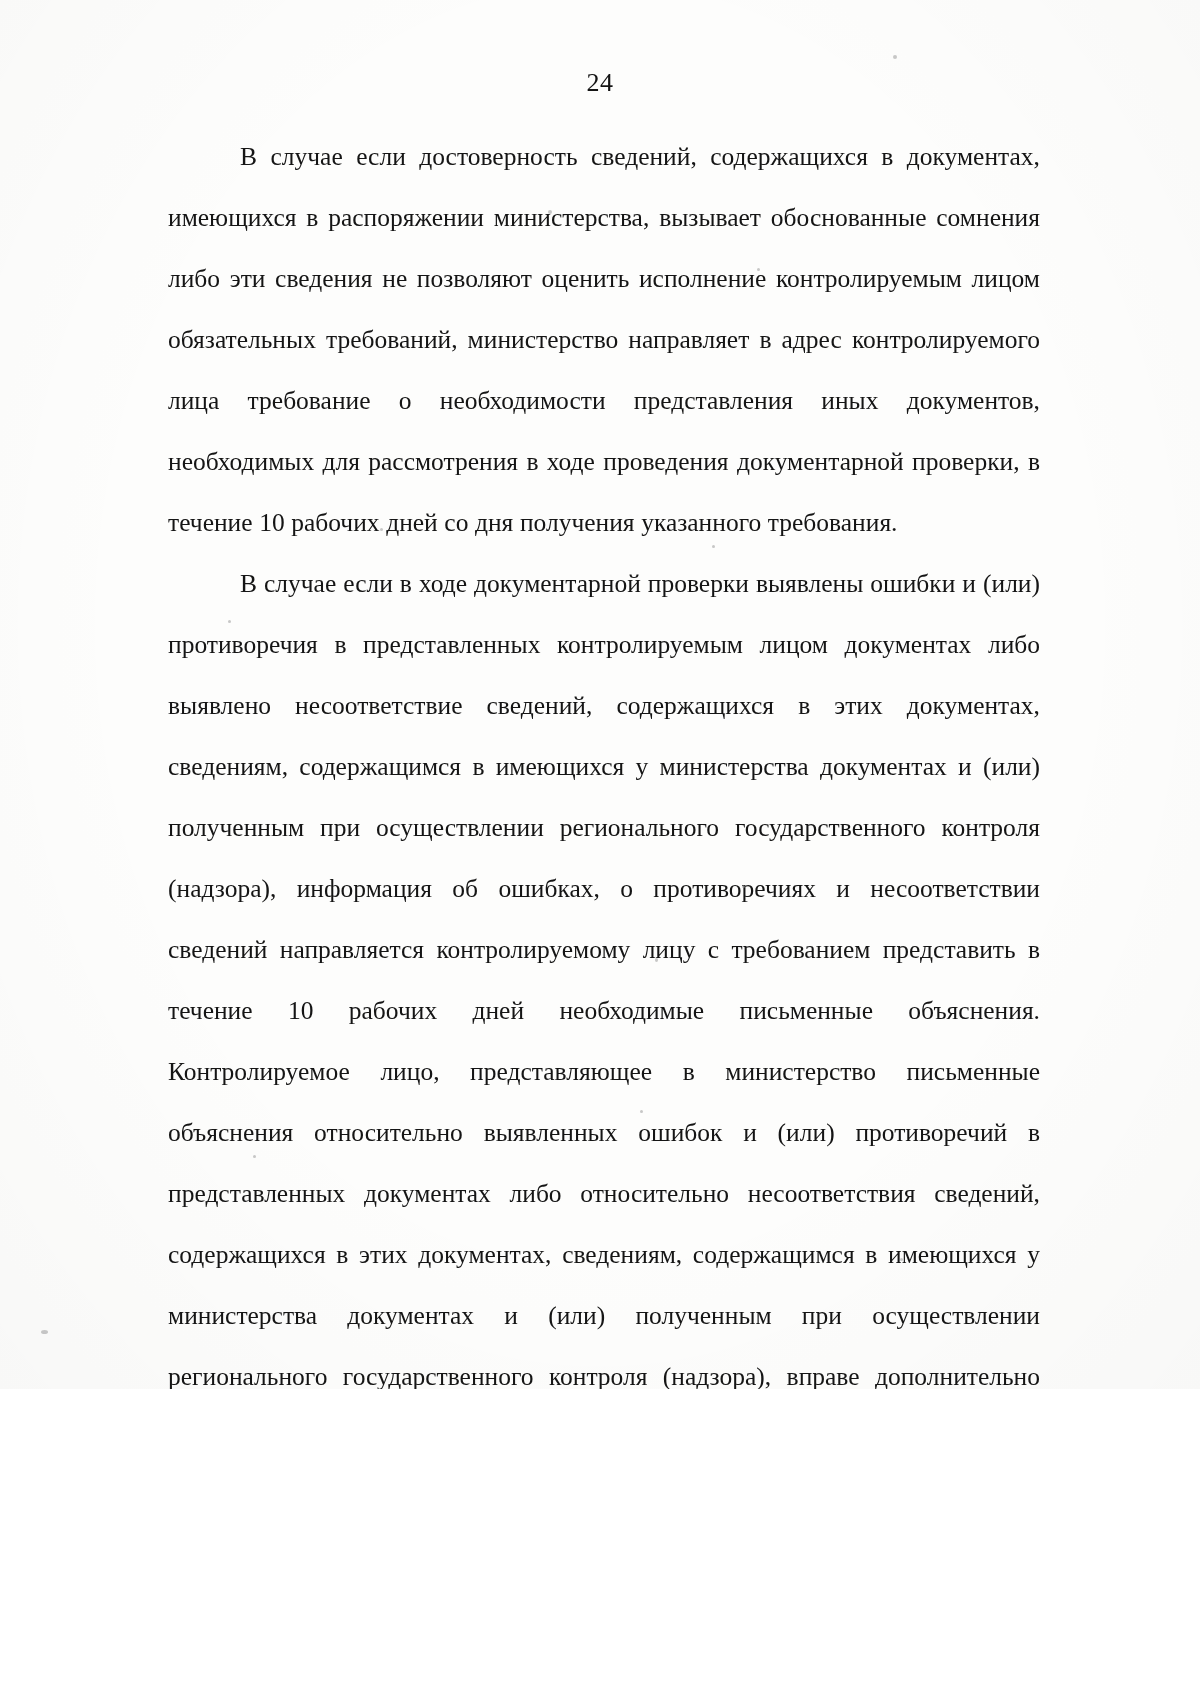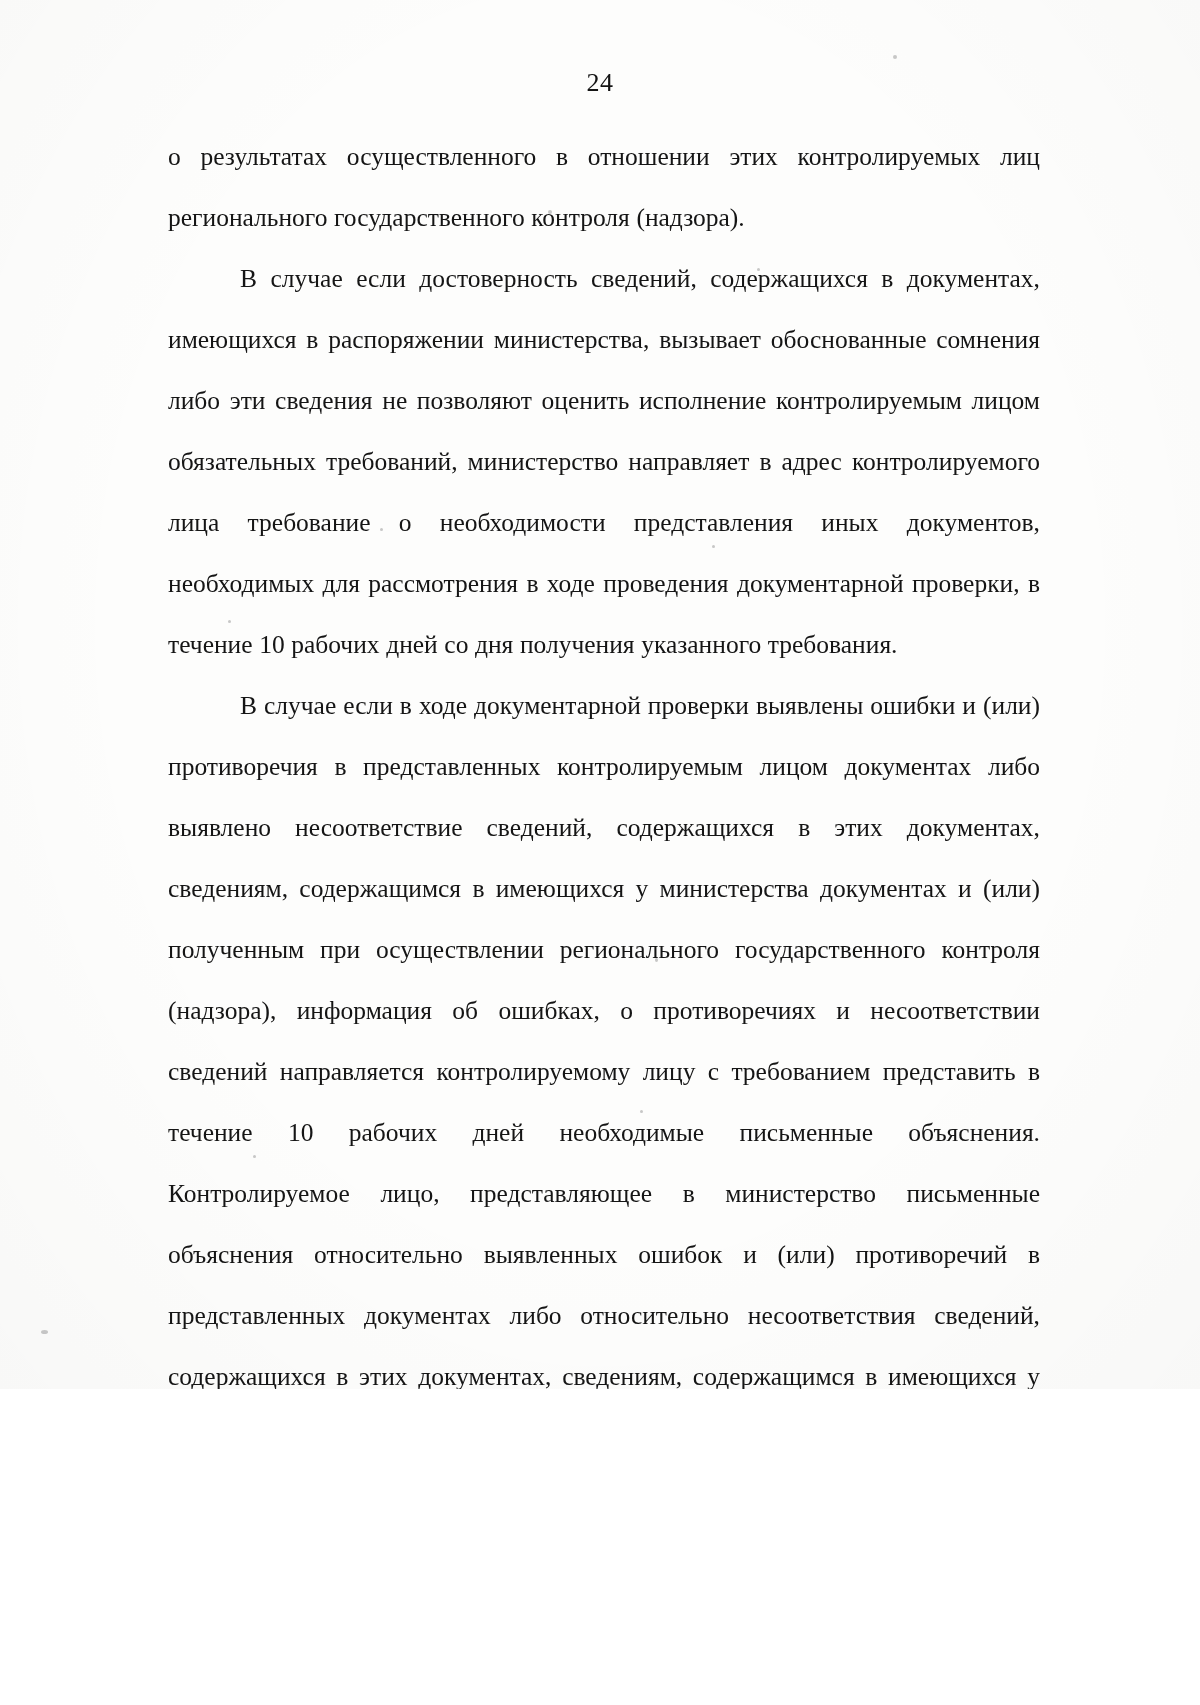--- a/index.html
+++ b/index.html
@@ -71,21 +71,20 @@
 </head>
 <body>
 
 <div class="page">
 
   <div class="scan-tint"></div>
 
   <div class="page-number">24</div>
 
   <div class="body-text">
-    <p class="para no-indent">о результатах осуществленного в отношении этих контролируемых лиц регионального государственного контроля (надзора).</p>
     <p class="para">В случае если достоверность сведений, содержащихся в документах, имеющихся в распоряжении министерства, вызывает обоснованные сомнения либо эти сведения не позволяют оценить исполнение контролируемым лицом обязательных требований, министерство направляет в адрес контролируемого лица требование о необходимости представления иных документов, необходимых для рассмотрения в ходе проведения документарной проверки, в течение 10 рабочих дней со дня получения указанного требования.</p>
     <p class="para">В случае если в ходе документарной проверки выявлены ошибки и (или) противоречия в представленных контролируемым лицом документах либо выявлено несоответствие сведений, содержащихся в этих документах, сведениям, содержащимся в имеющихся у министерства документах и (или) полученным при осуществлении регионального государственного контроля (надзора), информация об ошибках, о противоречиях и несоответствии сведений направляется контролируемому лицу с требованием представить в течение 10 рабочих дней необходимые письменные объяснения. Контролируемое лицо, представляющее в министерство письменные объяснения относительно выявленных ошибок и (или) противоречий в представленных документах либо относительно несоответствия сведений, содержащихся в этих документах, сведениям, содержащимся в имеющихся у министерства документах и (или) полученным при осуществлении регионального государственного контроля (надзора), вправе дополнительно представить в министерство документы, подтверждающие достоверность ранее представленных документов.</p>
     <p class="para">При проведении документарной проверки министерство не вправе требовать у контролируемого лица сведения и документы, не относящиеся к предмету документарной проверки, а также сведения и документы, которые могут быть получены министерством от иных органов.</p>
   </div>
 
   <span class="speck" style="left:548px; top:210px; width:4px; height:4px;"></span>
   <span class="speck" style="left:757px; top:268px; width:3px; height:3px;"></span>
   <span class="speck" style="left:380px; top:528px; width:3px; height:3px;"></span>
   <span class="speck" style="left:712px; top:545px; width:3px; height:3px;"></span>
   <span class="speck" style="left:228px; top:620px; width:3px; height:3px;"></span>

